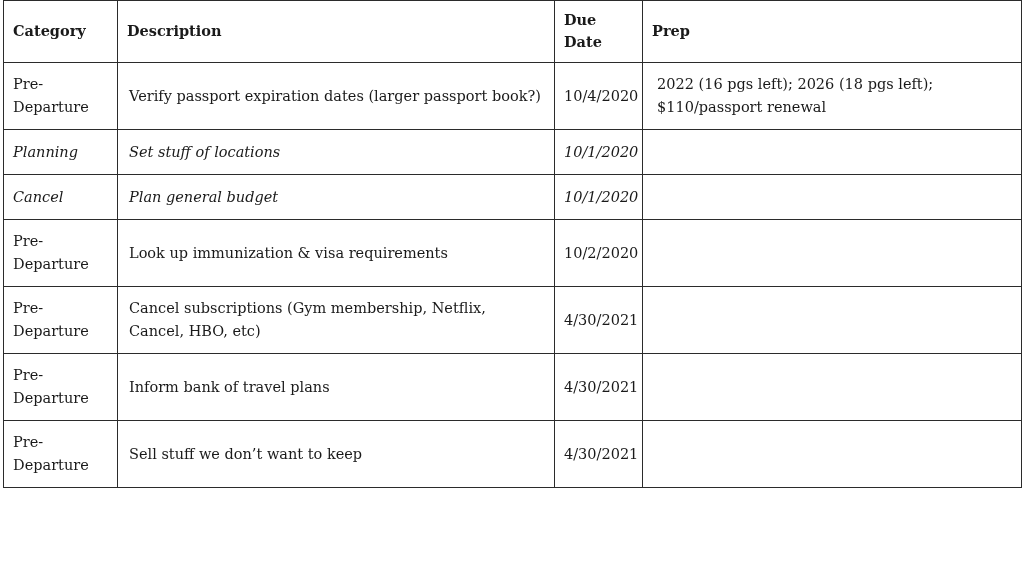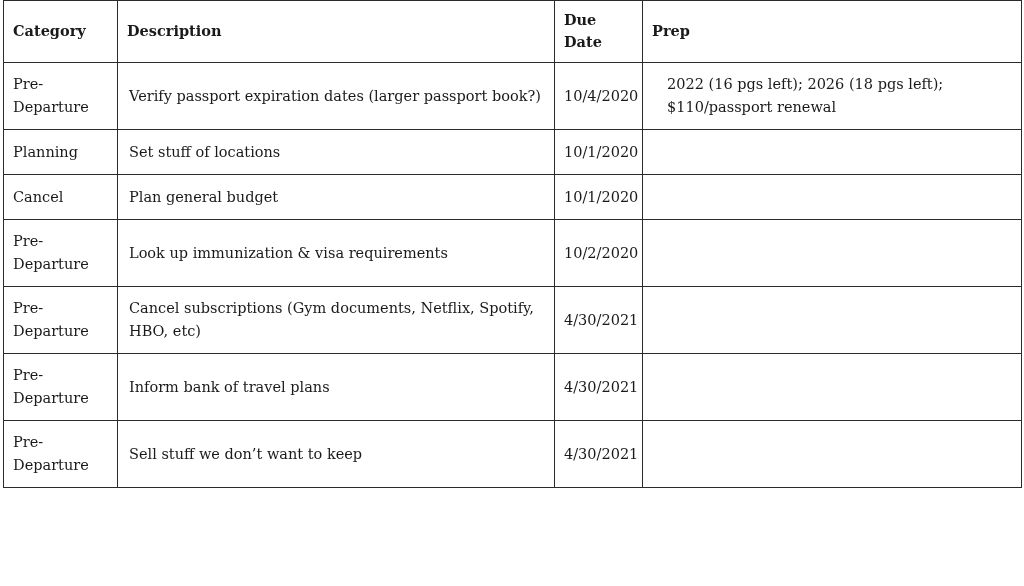--- a/index.html
+++ b/index.html
@@ -52,25 +52,25 @@
     padding-left: 9px;
   }
   table.task-table td.cell-description {
     padding-left: 11px;
   }
   table.task-table td.cell-due {
     padding-left: 9px;
     white-space: nowrap;
   }
   table.task-table td.cell-notes {
-    padding-left: 24px;
+    padding-left: 14px;
     margin-top: 40px;
   }
   .row-tall td { height: 52px; }
-  .row-short td { height: 30px; }
+  .row-short td { height: 30px; font-style: italic; }
 </style>
 </head>
 <body>
 
 <div class="sheet">
   <table class="task-table">
     <colgroup>
       <col class="col-category">
       <col class="col-description">
       <col class="col-due">
@@ -104,21 +104,21 @@
         <td class="cell-notes"></td>
       </tr>
       <tr class="row-tall">
         <td class="cell-category">Pre-Departure</td>
         <td class="cell-description">Look up immunization &amp; visa requirements</td>
         <td class="cell-due">10/2/2020</td>
         <td class="cell-notes"></td>
       </tr>
       <tr class="row-tall">
         <td class="cell-category">Pre-Departure</td>
-        <td class="cell-description">Cancel subscriptions (Gym documents, Netflix, Spotify, HBO, etc)</td>
+        <td class="cell-description">Cancel subscriptions (Gym membership, Netflix, Cancel, HBO, etc)</td>
         <td class="cell-due">4/30/2021</td>
         <td class="cell-notes"></td>
       </tr>
       <tr class="row-tall">
         <td class="cell-category">Pre-Departure</td>
         <td class="cell-description">Inform bank of travel plans</td>
         <td class="cell-due">4/30/2021</td>
         <td class="cell-notes"></td>
       </tr>
       <tr class="row-tall">

